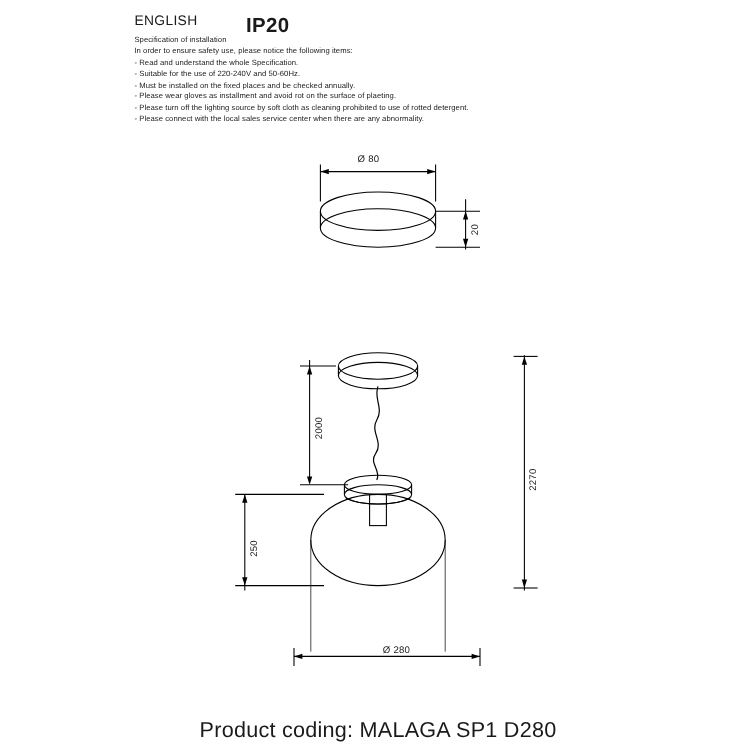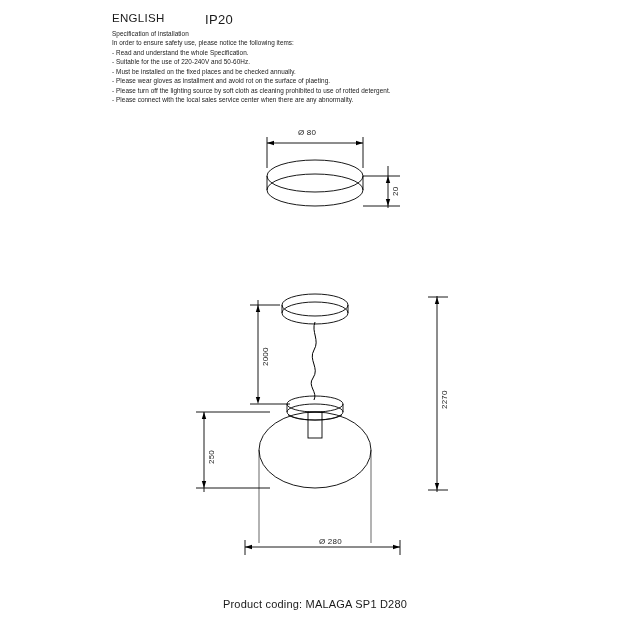--- a/index.html
+++ b/index.html
@@ -24,22 +24,23 @@
   
   .hdr-lang {
     position: absolute;
     left: 112px; top: 12px;
     font-size: 11.5px;
     letter-spacing: 0.3px;
   }
   .hdr-ip {
     position: absolute;
     left: 205px; top: 12px;
-    font-size: 13px;
+    font-size: 17px;
     letter-spacing: 0.3px;
+    font-weight: bold;
   }
   .spec-block {
     position: absolute;
     left: 112px; top: 29px;
     font-size: 6.4px;
     line-height: 1.48;
     letter-spacing: 0.05px;
     color: #1a1a1a;
     width: 380px;
   }
@@ -56,21 +57,21 @@
     transform: rotate(-90deg);
     transform-origin: left top;
   }
 
   
   .footer {
     position: absolute;
     left: 0; top: 598px;
     width: 630px;
     text-align: center;
-    font-size: 11px;
+    font-size: 18px;
     letter-spacing: 0.2px;
   }
 
   svg { display: block; }
   .svg-layer { position: absolute; left: 0; top: 0; pointer-events: none; }
 </style>
 </head>
 <body>
 
 <div class="page">

